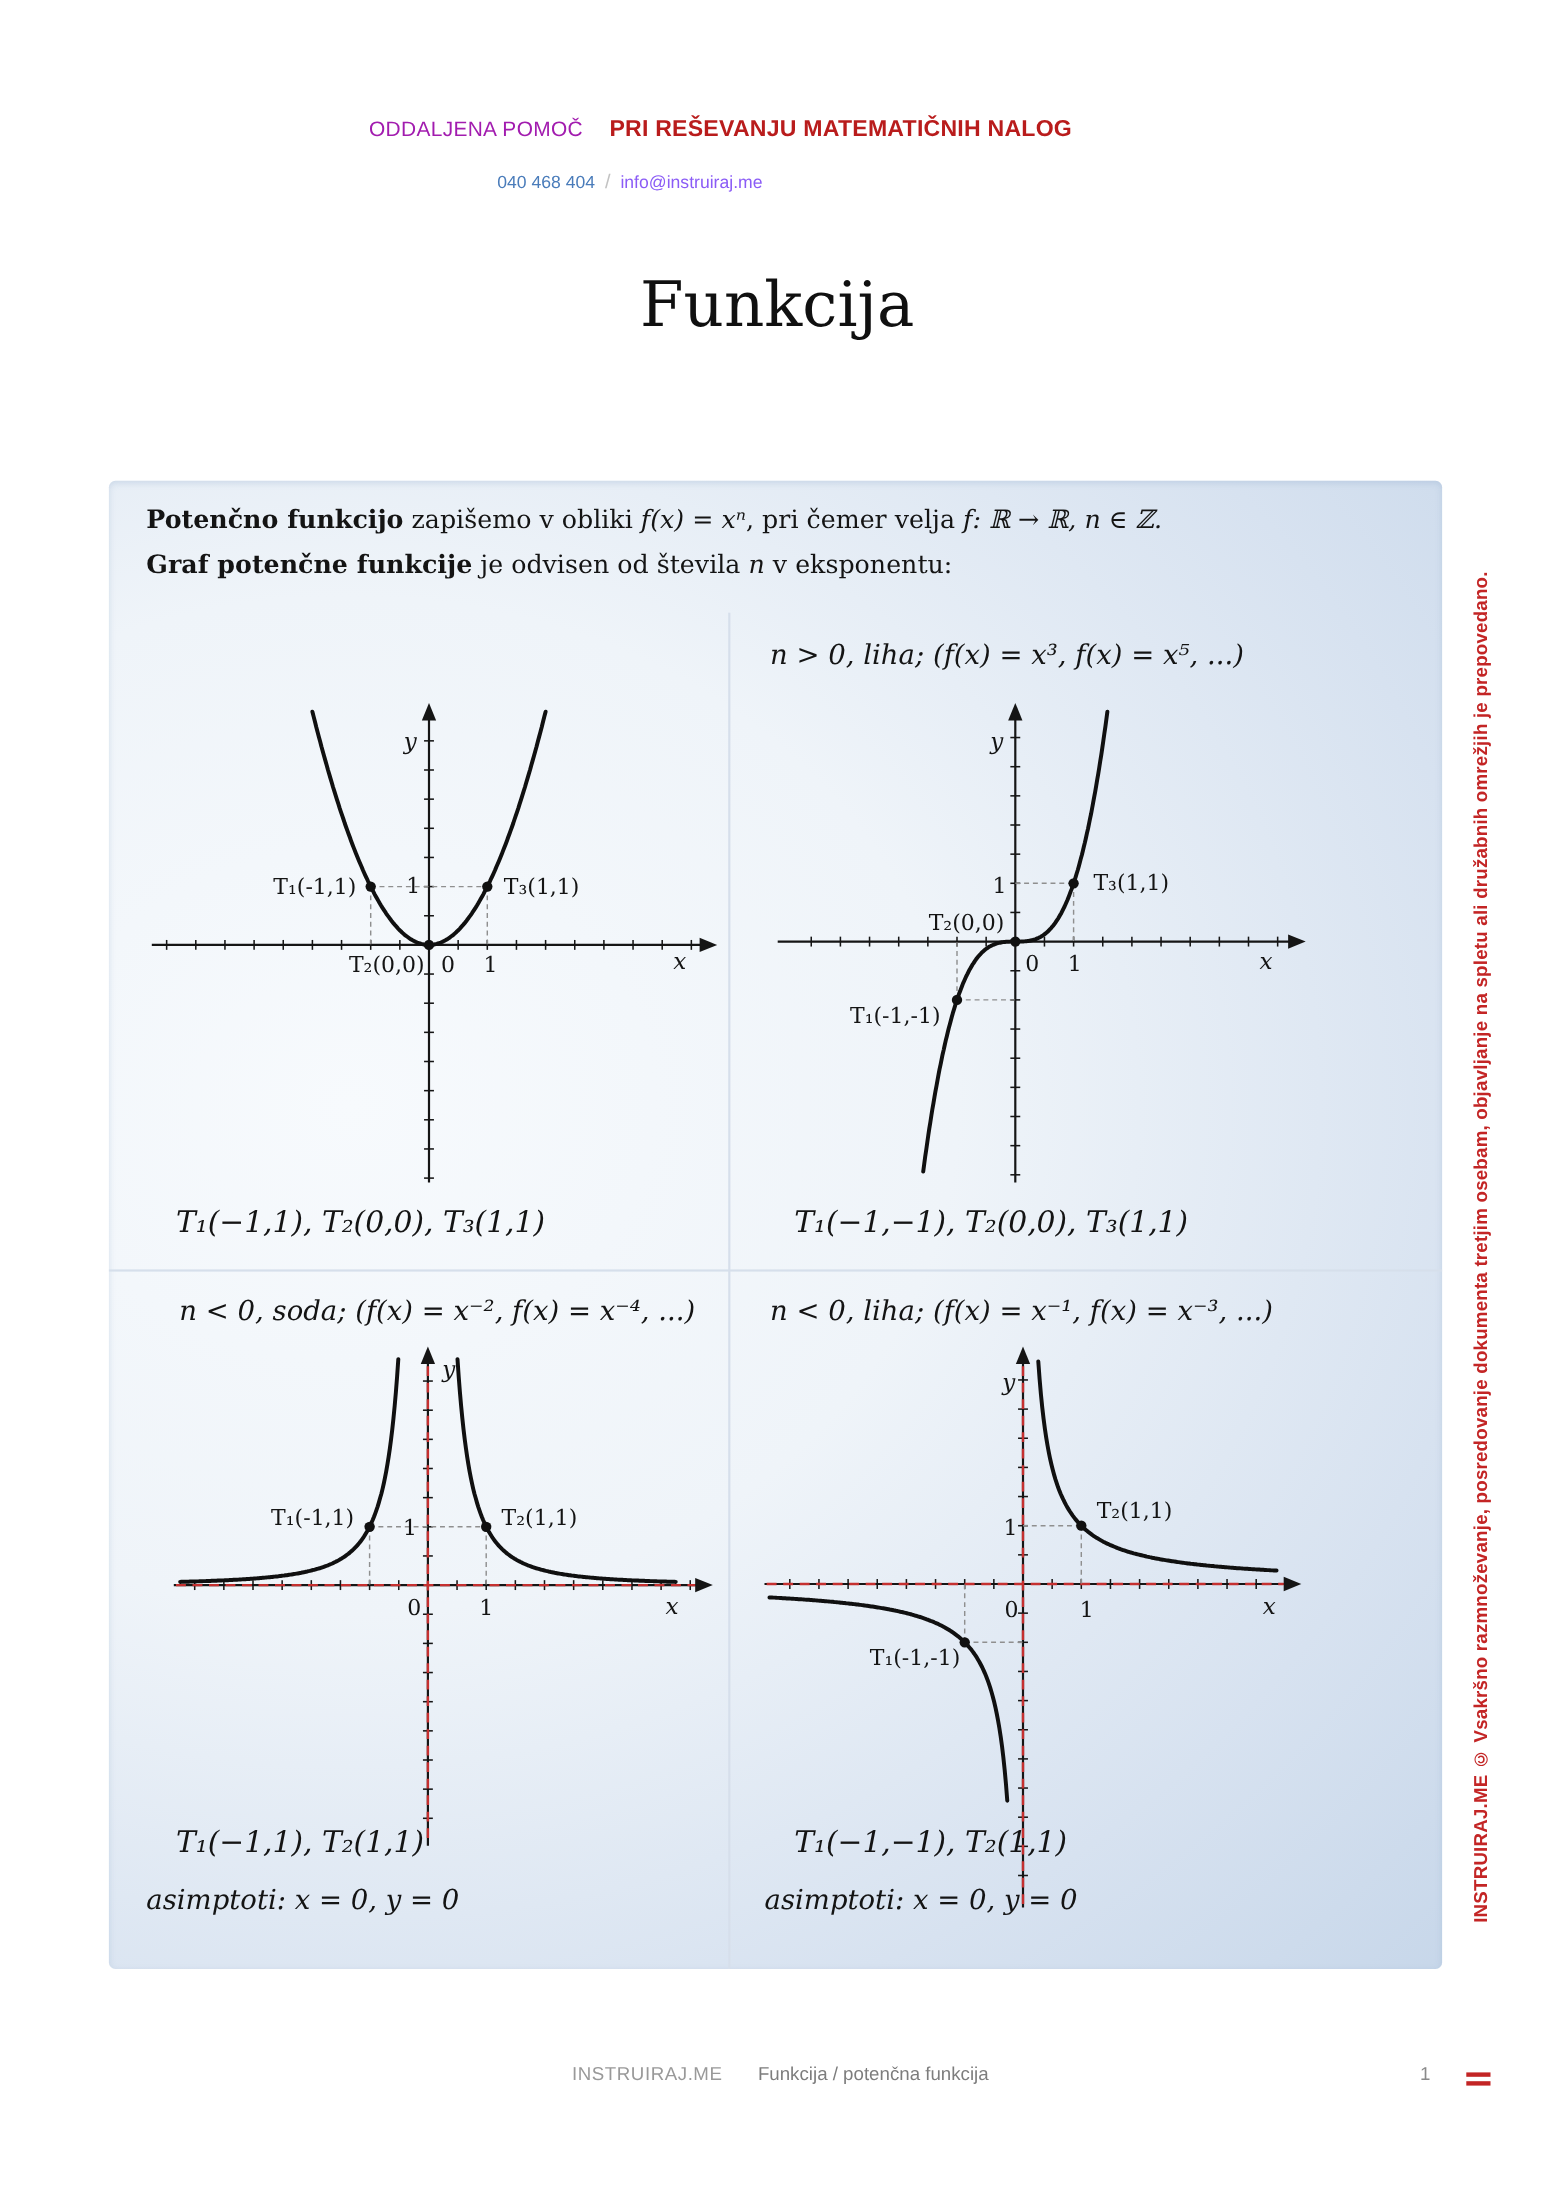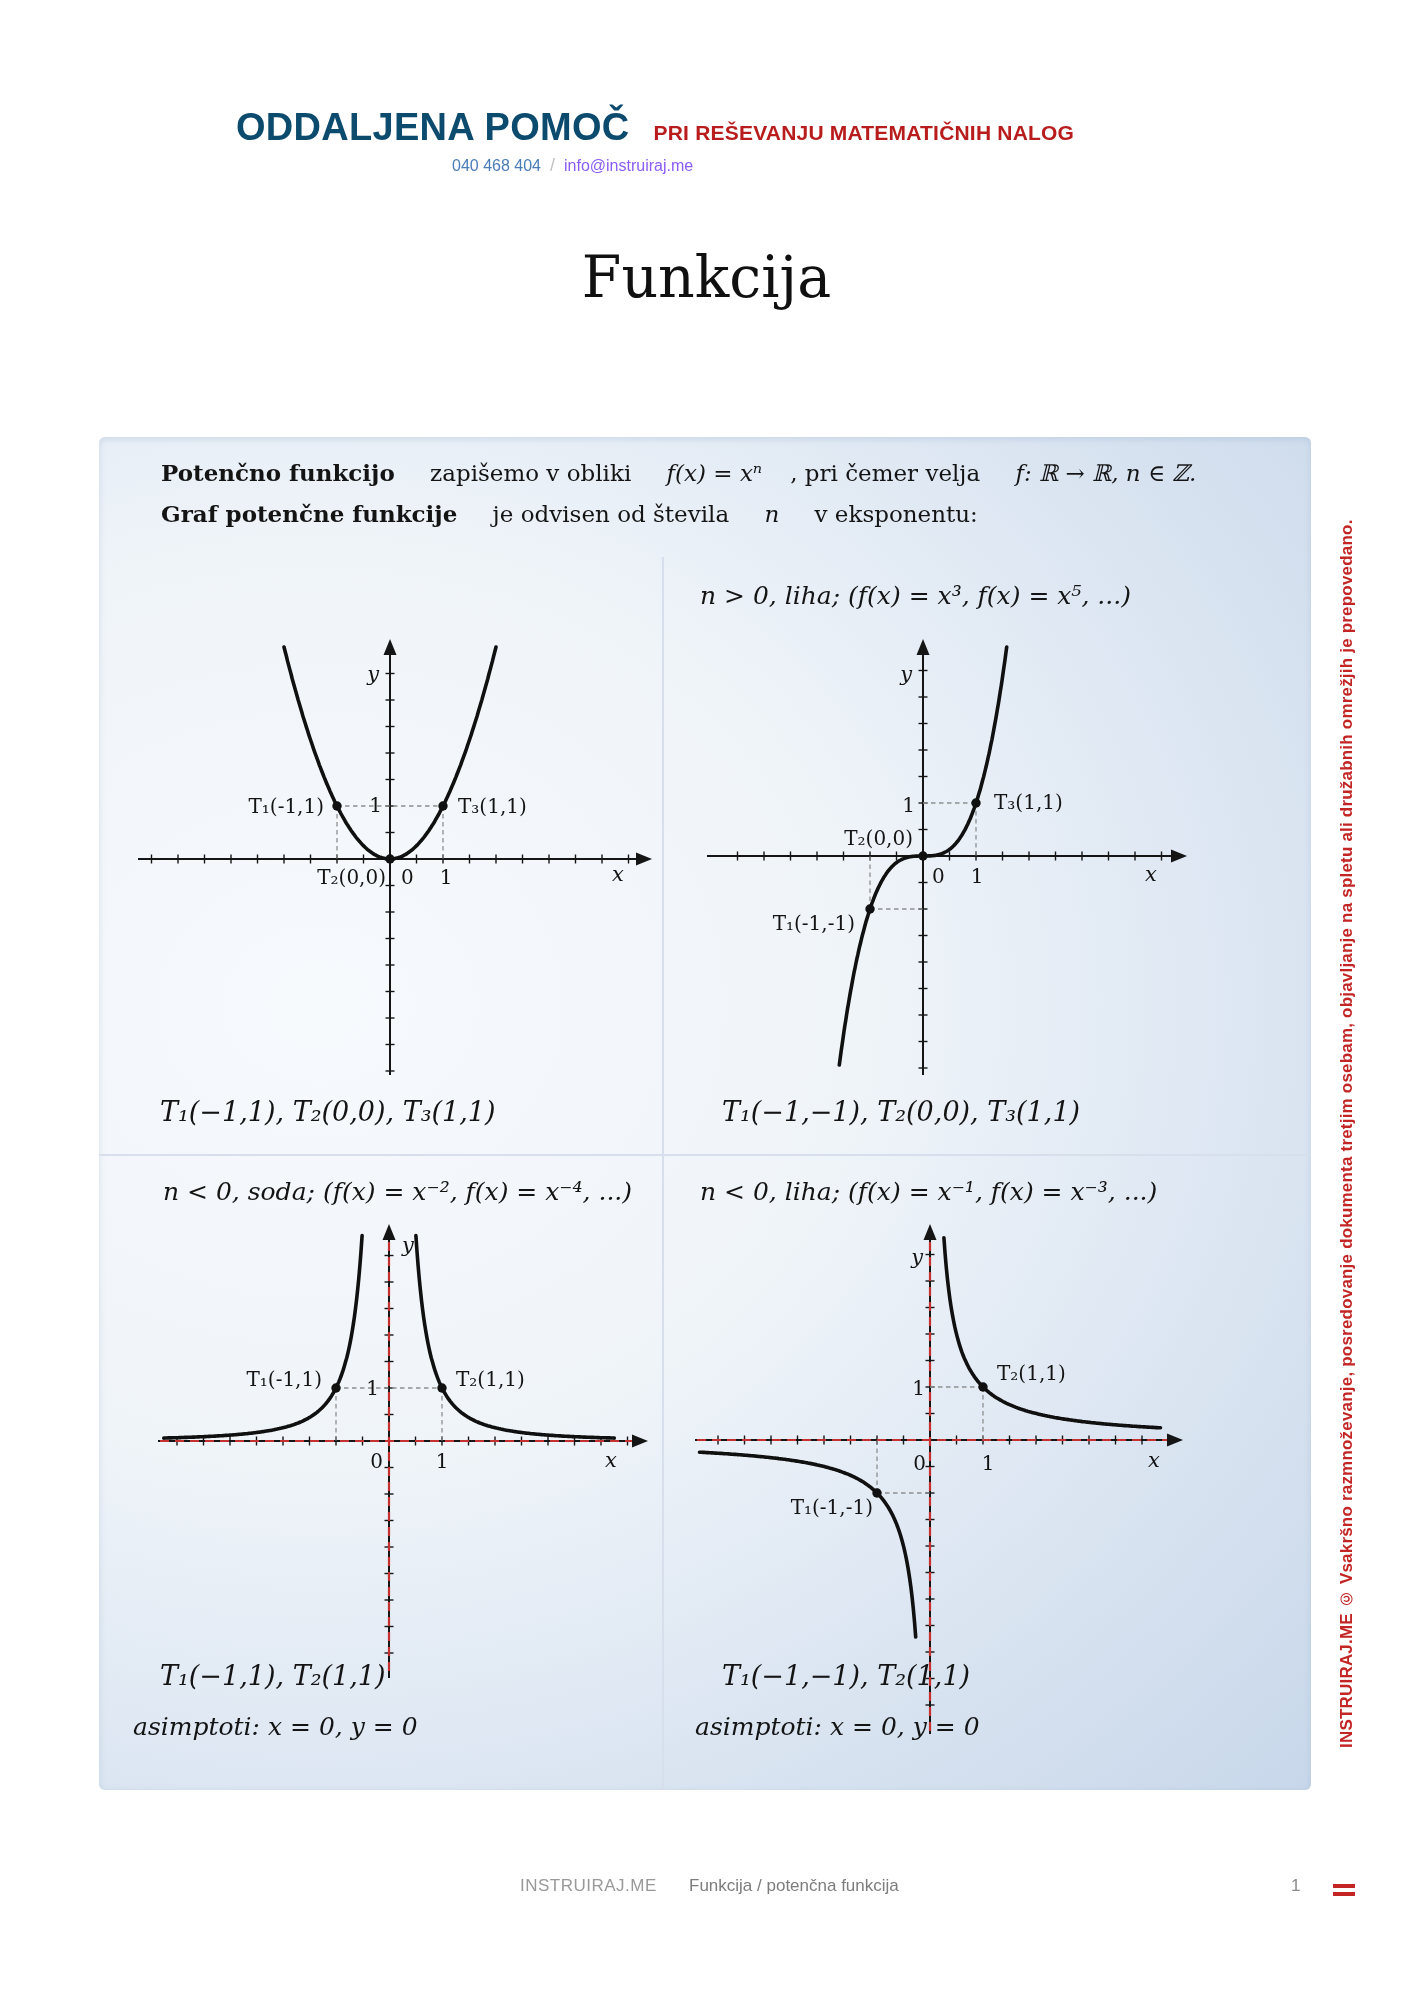--- a/index.html
+++ b/index.html
@@ -2,37 +2,37 @@
 <html><head>
 <meta charset="utf-8">
 <style>
   html,body{margin:0;padding:0;background:#ffffff;}
   .page{position:relative;width:1413px;height:2000px;background:#fff;overflow:hidden;
         font-family:"DejaVu Serif","Liberation Serif",serif;color:#141414;}
 
   
   .hdr{position:absolute;left:0;top:106px;width:1310px;text-align:center;
        font-family:"Liberation Sans",sans-serif;}
-  .brand{font-size:38px;font-weight:700;color:#0c4a6e;letter-spacing:.3px;}
+  .brand{font-size:19px;font-weight:400;color:#a21caf;letter-spacing:.3px;}
   .tagline{font-size:21px;font-weight:700;color:#b91c1c;margin-left:24px;letter-spacing:.2px;}
   .contact{position:absolute;left:452px;top:155px;font-family:"Liberation Sans",sans-serif;font-size:16px;}
   .phone{color:#4a7cba;font-weight:400;text-align:center;}
   .slash{color:#c2c2c2;margin:0 9px;font-size:18px;}
   .email{color:#8b5cf6;}
 
   .title{position:absolute;left:0;top:244px;width:100%;text-align:center;font-size:57px;color:#101010;}
   .subtitle{position:absolute;left:0;top:338px;width:100%;text-align:center;font-size:31px;color:#101010;}
 
   
   .box{position:absolute;left:99px;top:437px;width:1212px;height:1353px;border-radius:6px;
        background:radial-gradient(120% 90% at 18% 42%, #f7fafd 0%, #eff4f9 38%, #d7e2f0 72%, #c3d4e8 100%);
        box-shadow:inset 0 2px 6px rgba(120,150,190,.25);}
   .box *{position:absolute;}
   .intro{font-size:23px;color:#141414;white-space:nowrap;}
-  .intro span{position:static;margin-left:28px;}
+  .intro span{position:static;}
   .intro .b{font-weight:700;}
   .intro .m{font-style:italic;}
   .i1{left:34px;top:22px;}
   .i2{left:34px;top:63px;}
   .phead{font-size:25px;font-style:italic;white-space:nowrap;}
   .cap{font-size:27px;font-style:italic;white-space:nowrap;margin-left:27px;}
   .cap2{font-size:25px;font-style:italic;white-space:nowrap;}
   .vdiv{left:563px;top:120px;width:2px;height:1233px;background:#d6dfeb;}
   .hdiv{left:0;top:717px;width:1212px;height:2px;background:#d6dfeb;}
 

